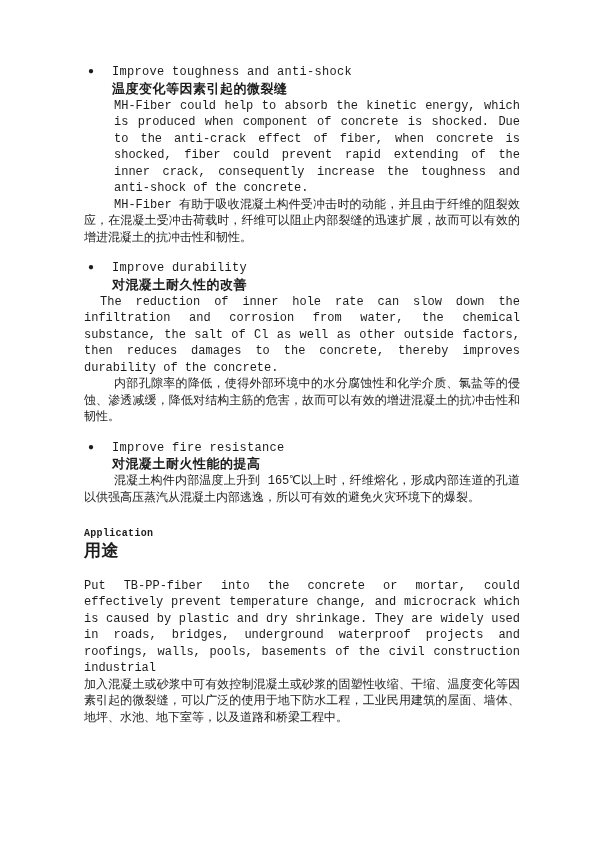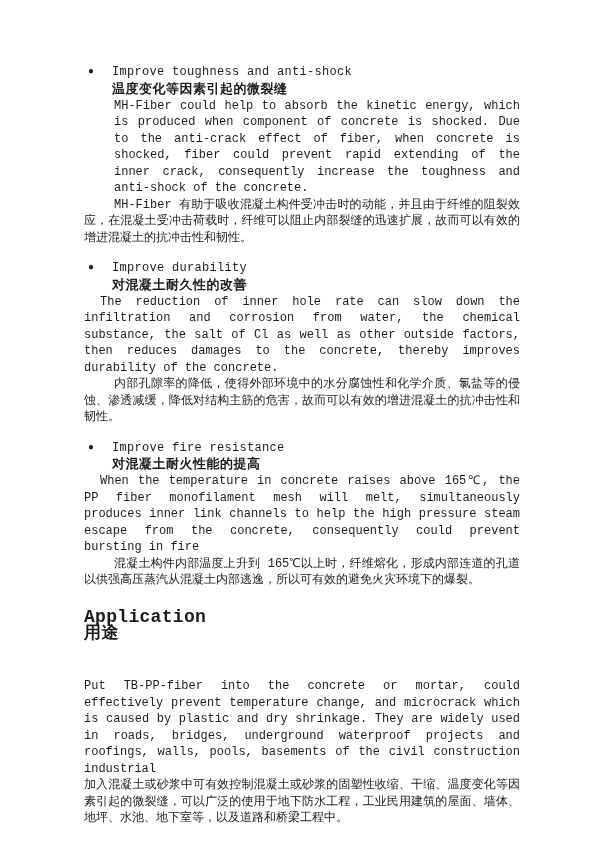--- a/index.html
+++ b/index.html
@@ -61,35 +61,35 @@
     margin-left: 30px;
   }
   p.ti-small {
     text-indent: 16px;
   }
   p.ti-cn {
     text-indent: 30px;
   }
   .app-heading-en {
     font-weight: bold;
-    font-size: 18px;
+    font-size: 10px;
     line-height: 16.5px;
     letter-spacing: 0.3px;
   }
   .app-heading-cn {
     font-weight: bold;
     font-size: 17px;
     line-height: 17px;
     letter-spacing: 0.5px;
   }
   .app-block {
     margin-top: 20px;
   }
   .app-paras {
-    margin-top: 36px;
+    margin-top: 18px;
   }
 </style>
 </head>
 <body>
 
 <div class="page">
   <div class="content">
 
     <div class="section">
       <div class="bullet-row">
@@ -110,21 +110,20 @@
       <p class="para ti-small">The reduction of inner hole rate can slow down the infiltration and corrosion from water, the chemical substance, the salt of Cl as well as other outside factors, then reduces damages to the concrete, thereby improves durability of the concrete.</p>
       <p class="para ti-cn">内部孔隙率的降低，使得外部环境中的水分腐蚀性和化学介质、氯盐等的侵蚀、渗透减缓，降低对结构主筋的危害，故而可以有效的增进混凝土的抗冲击性和韧性。</p>
     </div>
 
     <div class="section">
       <div class="bullet-row">
         <span class="bullet-glyph">●</span>
         <span class="bullet-title">Improve fire resistance</span>
       </div>
       <div class="cn-heading">对混凝土耐火性能的提高</div>
-      <p class="para ti-small">When the temperature in concrete raises above 165℃, the PP fiber monofilament mesh will melt, simultaneously produces inner link channels to help the high pressure steam escape from the concrete, consequently could prevent bursting in fire</p>
       <p class="para ti-cn">混凝土构件内部温度上升到 165℃以上时，纤维熔化，形成内部连道的孔道以供强高压蒸汽从混凝土内部逃逸，所以可有效的避免火灾环境下的爆裂。</p>
     </div>
 
     <div class="app-block">
       <div class="app-heading-en">Application</div>
       <div class="app-heading-cn">用途</div>
       <div class="app-paras">
         <p class="para">Put TB-PP-fiber into the concrete or mortar, could effectively prevent temperature change, and microcrack which is caused by plastic and dry shrinkage. They are widely used in roads, bridges, underground waterproof projects and roofings, walls, pools, basements of the civil construction industrial</p>
         <p class="para">加入混凝土或砂浆中可有效控制混凝土或砂浆的固塑性收缩、干缩、温度变化等因素引起的微裂缝，可以广泛的使用于地下防水工程，工业民用建筑的屋面、墙体、地坪、水池、地下室等，以及道路和桥梁工程中。</p>
       </div>

